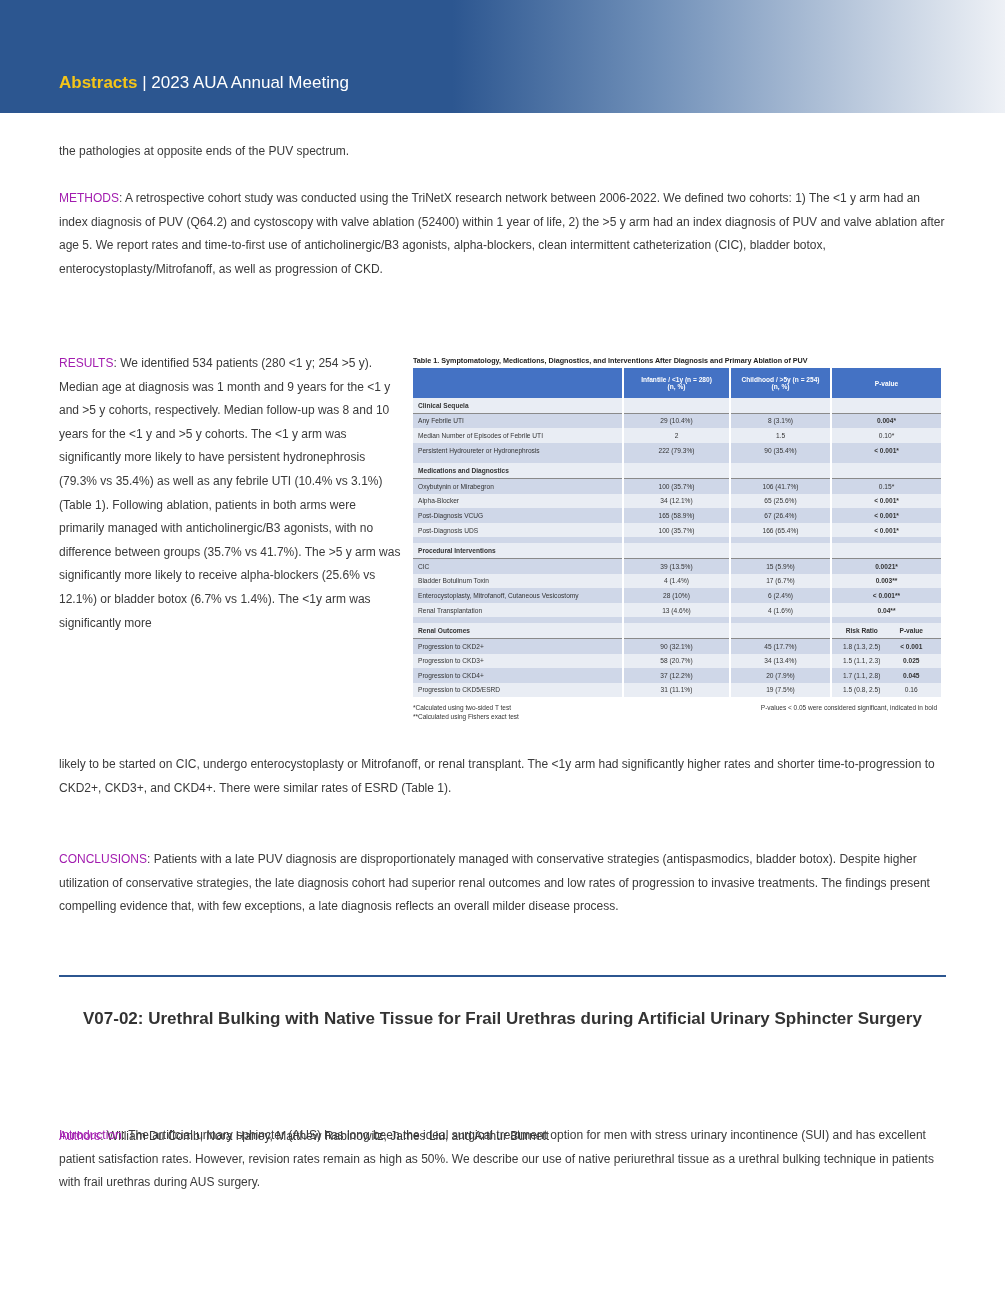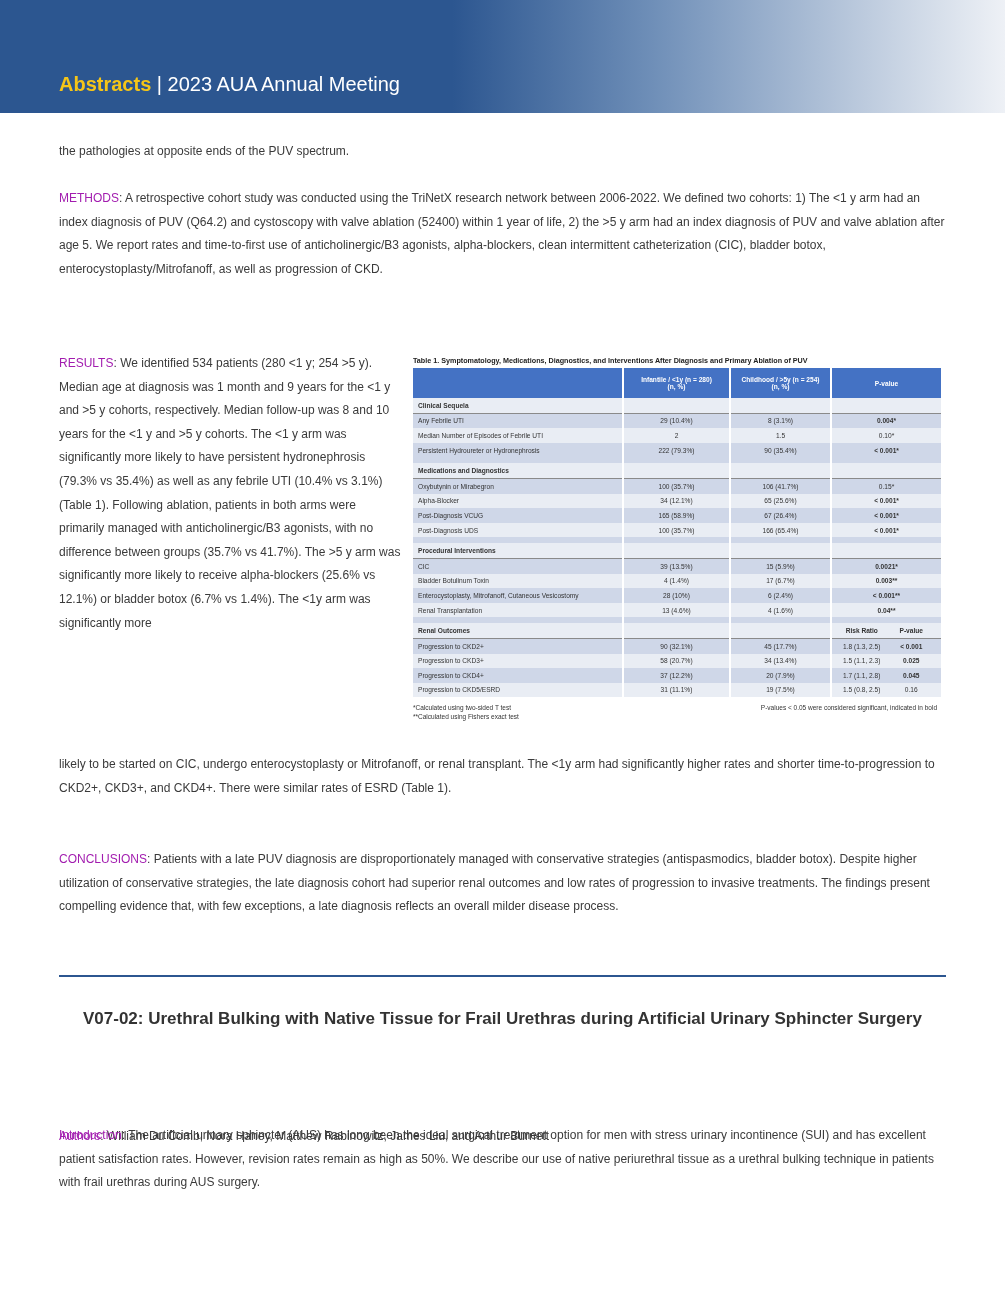--- a/index.html
+++ b/index.html
@@ -1,21 +1,21 @@
 <!DOCTYPE html>
 <html><head>
 <meta charset="utf-8">
 <style>
   html, body { margin:0; padding:0; }
   body { width:1005px; height:1300px; background:#ffffff; position:relative; overflow:hidden;
          font-family:"Liberation Sans", sans-serif; color:#3a3a3a; }
   .header { position:absolute; left:0; top:0; width:1005px; height:113px;
             background:linear-gradient(90deg,#2c5690 0%,#2c5690 45%,#6f8fb8 65%,#b9c8dc 85%,#eef1f6 100%); }
   .hdr-title { position:absolute; left:59px; top:44px; color:#fff; font-weight:bold; font-size:17px; }
-  .hdr-sub { position:absolute; left:59px; top:73px; color:#fff; font-size:20px; }
+  .hdr-sub { position:absolute; left:59px; top:73px; color:#fff; font-size:17px; }
   .hdr-sub .accent { color:#f5c518; font-weight:bold; }
   .logo { position:absolute; left:757px; top:44px; width:200px; height:50px; }
   .logo-shield { position:absolute; left:0; top:0; }
   .logo-name { position:absolute; left:42px; top:4px; font-family:"Liberation Serif", serif; font-size:23px; color:#1d3f78; letter-spacing:-0.5px; transform:scaleX(0.85); transform-origin:left; white-space:nowrap;}
   .logo-med { position:absolute; left:70px; top:33px; font-size:7px; color:#1d3f78; font-weight:bold; letter-spacing:6px; }
   .body-text { font-size:12px; line-height:23.6px; color:#3a3a3a; }
   .p { position:absolute; left:59px; width:890px; }
   .lbl { font-weight:normal; color:#a21caf; }
   .results-col { position:absolute; left:59px; top:352px; width:345px; }
   .results-cont { position:absolute; left:59px; top:753px; width:890px; }

